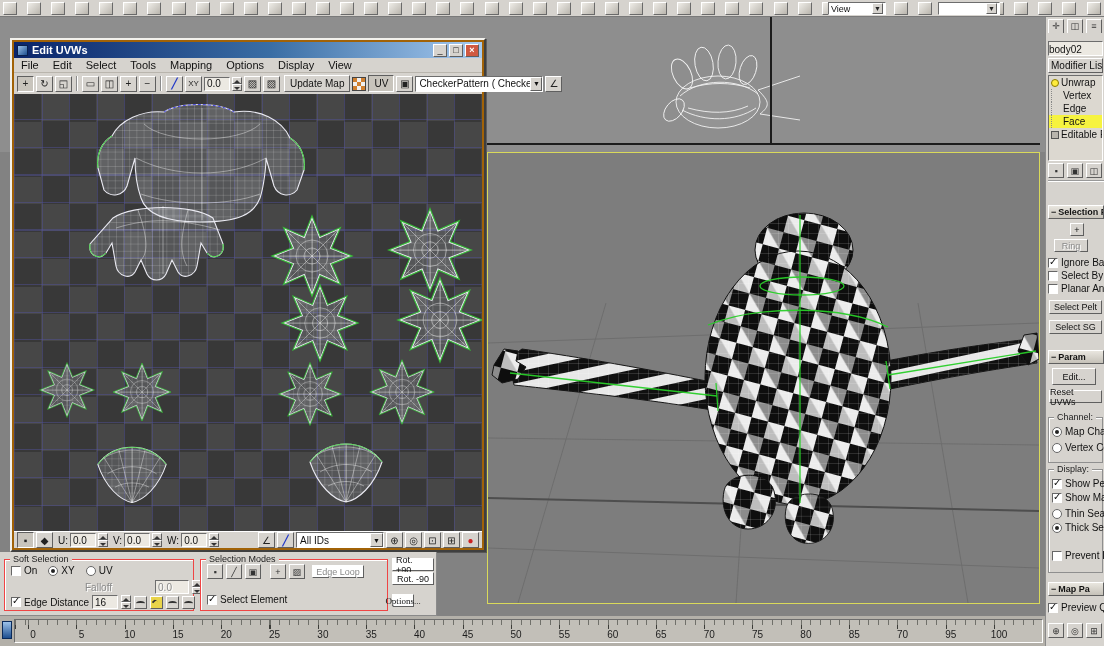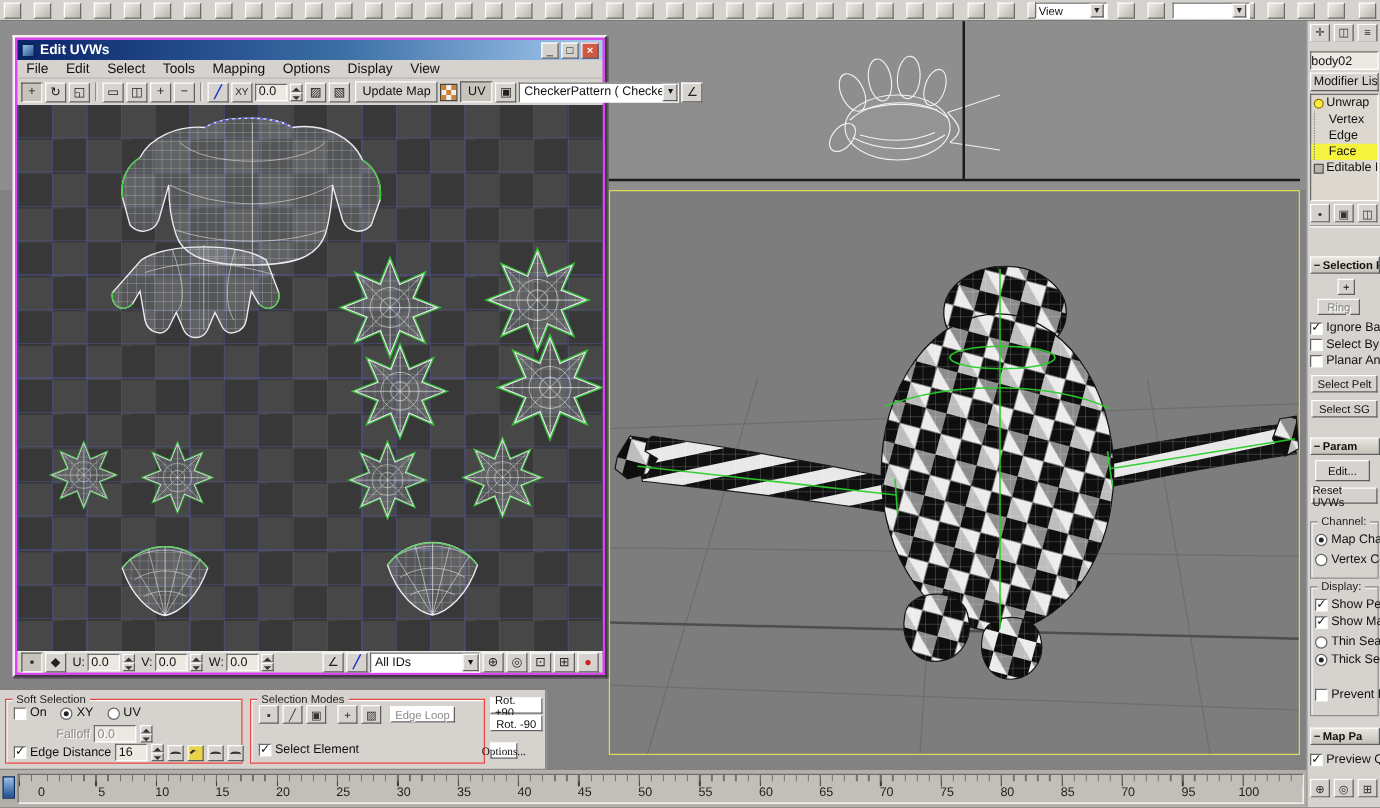--- a/index.html
+++ b/index.html
@@ -27,22 +27,22 @@
   
   #top-viewport { position:absolute; left:0; top:17px; width:1104px; height:135px; background:#8e8e8e; }
   #top-viewport .vline { position:absolute; left:770px; top:0; width:2px; height:126px; background:#1c1c1c; }
   #top-viewport .hline { position:absolute; left:487px; top:126px; width:553px; height:2px; background:#1c1c1c; }
   #hand-svg { position:absolute; left:630px; top:1px; }
 
   #persp-viewport { position:absolute; left:487px; top:152px; width:553px; height:452px;
     background:#7d7d7d; border:1px solid #d9d95a; }
 
   
-  #uvw-dialog { position:absolute; left:10px; top:28px; width:476px; height:514px;
-    background:#d946ef; border:2px solid; border-color:#f2f1ec #3f3f3f #3f3f3f #f2f1ec;
+  #uvw-dialog { position:absolute; left:10px; top:38px; width:476px; height:514px;
+    background:#a16207; border:2px solid; border-color:#f2f1ec #3f3f3f #3f3f3f #f2f1ec;
     box-shadow:1px 1px 0 #00000055; }
   .titlebar { position:absolute; left:2px; right:2px; top:2px; height:16px;
     background:linear-gradient(90deg,#0a246a,#3a6ea5 55%,#a6caf0);
     display:flex; align-items:center; padding:0 3px; }
   .titlebar .wicon { width:11px; height:11px; margin-right:4px;
     background:linear-gradient(135deg,#9cc2ea,#1d4e8f); border:1px solid #08204f; }
   .titlebar .ttl { color:#fff; font-weight:bold; font-size:11px; }
   .winbtns { margin-left:auto; display:flex; gap:2px; }
   .winbtn { width:14px; height:13px; font-size:9px; line-height:11px; text-align:center;
     background:#d6d3ce; border:1px solid; border-color:#fff #5f5f5f #5f5f5f #fff; color:#111; }
@@ -101,21 +101,21 @@
   .gb-title { position:absolute; top:-6px; left:5px; background:#d6d3ce; padding:0 3px;
     font-size:9px; color:#222; white-space:nowrap; }
   .cb { width:10px; height:10px; background:#fff; border:1px solid; border-color:#666 #fff #fff #666;
     display:inline-block; position:relative; flex:none; }
   .cb.checked::after { content:"✓"; position:absolute; left:0px; top:-3px; font-size:10px; color:#111; }
   .rd { width:10px; height:10px; border-radius:50%; background:#fff; border:1px solid #666;
     display:inline-block; position:relative; flex:none; }
   .rd.sel::after { content:""; position:absolute; left:2px; top:2px; width:4px; height:4px;
     border-radius:50%; background:#222; }
   .frow { position:absolute; display:flex; align-items:center; gap:3px; font-size:10px; white-space:nowrap; }
-  .dis { color:#8a8a8a; text-shadow:1px 1px 0 #fff; }
+  .dis { color:#8a8a8a; text-shadow:1px 1px 0 #fff;margin-left:40px; }
   .curvebtn { width:13px; height:13px; background:#d6d3ce; border:1px solid;
     border-color:#fff #5f5f5f #5f5f5f #fff; position:relative; flex:none; }
   .curvebtn::after { content:""; position:absolute; left:1px; right:1px; bottom:2px; top:4px;
     border-top:2px solid #333; border-radius:50% 50% 0 0; }
   .curvebtn.yellow { background:#e9d44a; }
   .curvebtn.yellow::after { border-top:none; border-left:2px solid #333; transform:rotate(45deg); }
   .miniicon { width:16px; height:15px; background:#d6d3ce; border:1px solid;
     border-color:#fff #5f5f5f #5f5f5f #fff; display:inline-flex; align-items:center;
     justify-content:center; font-size:9px; color:#333; flex:none; }
   .smallbtn { height:13px; background:#ffffff; border:1px solid; border-color:#fff #5f5f5f #5f5f5f #fff;

